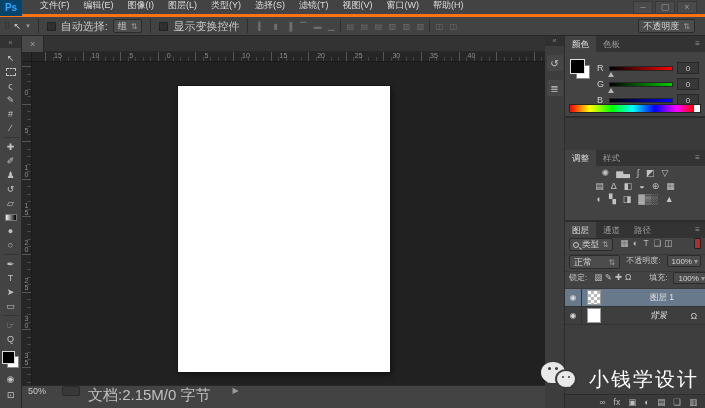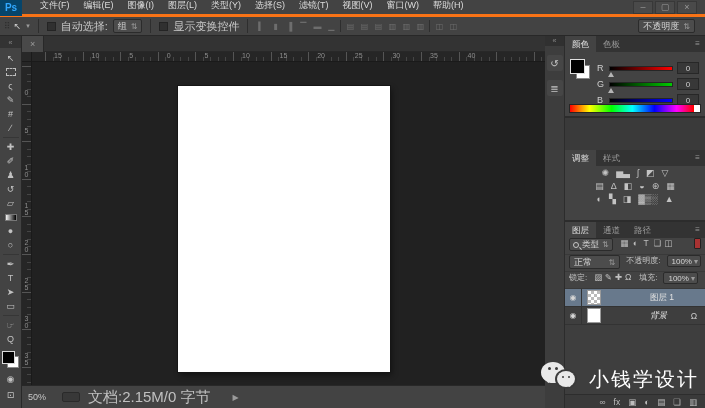--- a/index.html
+++ b/index.html
@@ -74,21 +74,21 @@
     border-right:1px solid #1a1a1a; overflow:hidden;
     background-image:repeating-linear-gradient(180deg,#555 0 1px,transparent 1px 37.6px),
       repeating-linear-gradient(180deg,#454545 0 1px,transparent 1px 7.52px);
     background-size:100% 100%,4px 100%; background-position:0 4px,100% 4px; background-repeat:no-repeat; }
   .vr-label { position:absolute; left:1px; width:7px; color:#8e8e8e; font-size:7px; line-height:7px;
     word-break:break-all; text-align:center; }
   .viewport { position:absolute; left:10px; top:26px; right:0; bottom:23px; background:#212121; overflow:hidden; }
   .docpage { position:absolute; left:146px; top:24px; width:212px; height:286px; background:#fff;
     box-shadow:0 0 0 1px #161616, 2px 3px 6px rgba(0,0,0,.45); }
   .statusbar { position:absolute; left:0; right:0; bottom:0; height:23px; background:#434343;
-    border-top:1px solid #282828; display:flex; align-items:center; gap:8px; padding:0 6px; }
+    border-top:1px solid #282828; display:flex; align-items:flex-start; gap:8px; padding:0 6px; }
   .zoom-field { color:#c8c8c8; font-size:9px; min-width:26px; }
   .status-widget { width:18px; height:10px; background:#383838; border:1px solid #2a2a2a; border-radius:2px; }
   .doc-info { color:#c0c0c0; font-size:15px; }
   .status-arrow { color:#9a9a9a; font-size:8px; margin-left:14px; }
   
   .rightdock { position:absolute; left:545px; top:36px; width:160px; bottom:0; background:#3a3a3a; }
   .collapsed-strip { position:absolute; left:0; top:0; width:20px; bottom:0; background:#3d3d3d;
     border-right:1px solid #2c2c2c; display:flex; flex-direction:column; align-items:center; }
   .strip-head { width:100%; height:10px; background:#303030; color:#8a8a8a; font-size:7px; text-align:center; line-height:10px; }
   .strip-icon { width:16px; height:16px; margin-top:9px; color:#c4c4c4; font-size:10px; display:flex;
@@ -525,21 +525,21 @@
         </div>
         <div class="lp-row">
           <span class="sm-label">锁定:</span>
           <span style="display:flex;">
 
           <span class="lock-ic" title="lock-transparent-pixels-icon">▨</span>
               <span class="lock-ic" title="lock-image-pixels-icon">✎</span>
               <span class="lock-ic" title="lock-position-icon">✚</span>
               <span class="lock-ic" title="lock-all-icon">Ω</span>
             </span>
-          <span class="sm-label" style="margin-left:0;">填充:</span>
+          <span class="sm-label" style="margin-left:10px;">填充:</span>
           <span class="valbox">
             <span>100%</span>
             <span class="dd-caret">▾</span>
           </span>
         </div>
         <div class="layers-list">
           <div class="lrow selected">
             <span class="eyebox">
                 <span class="eye">◉</span>
               </span>

